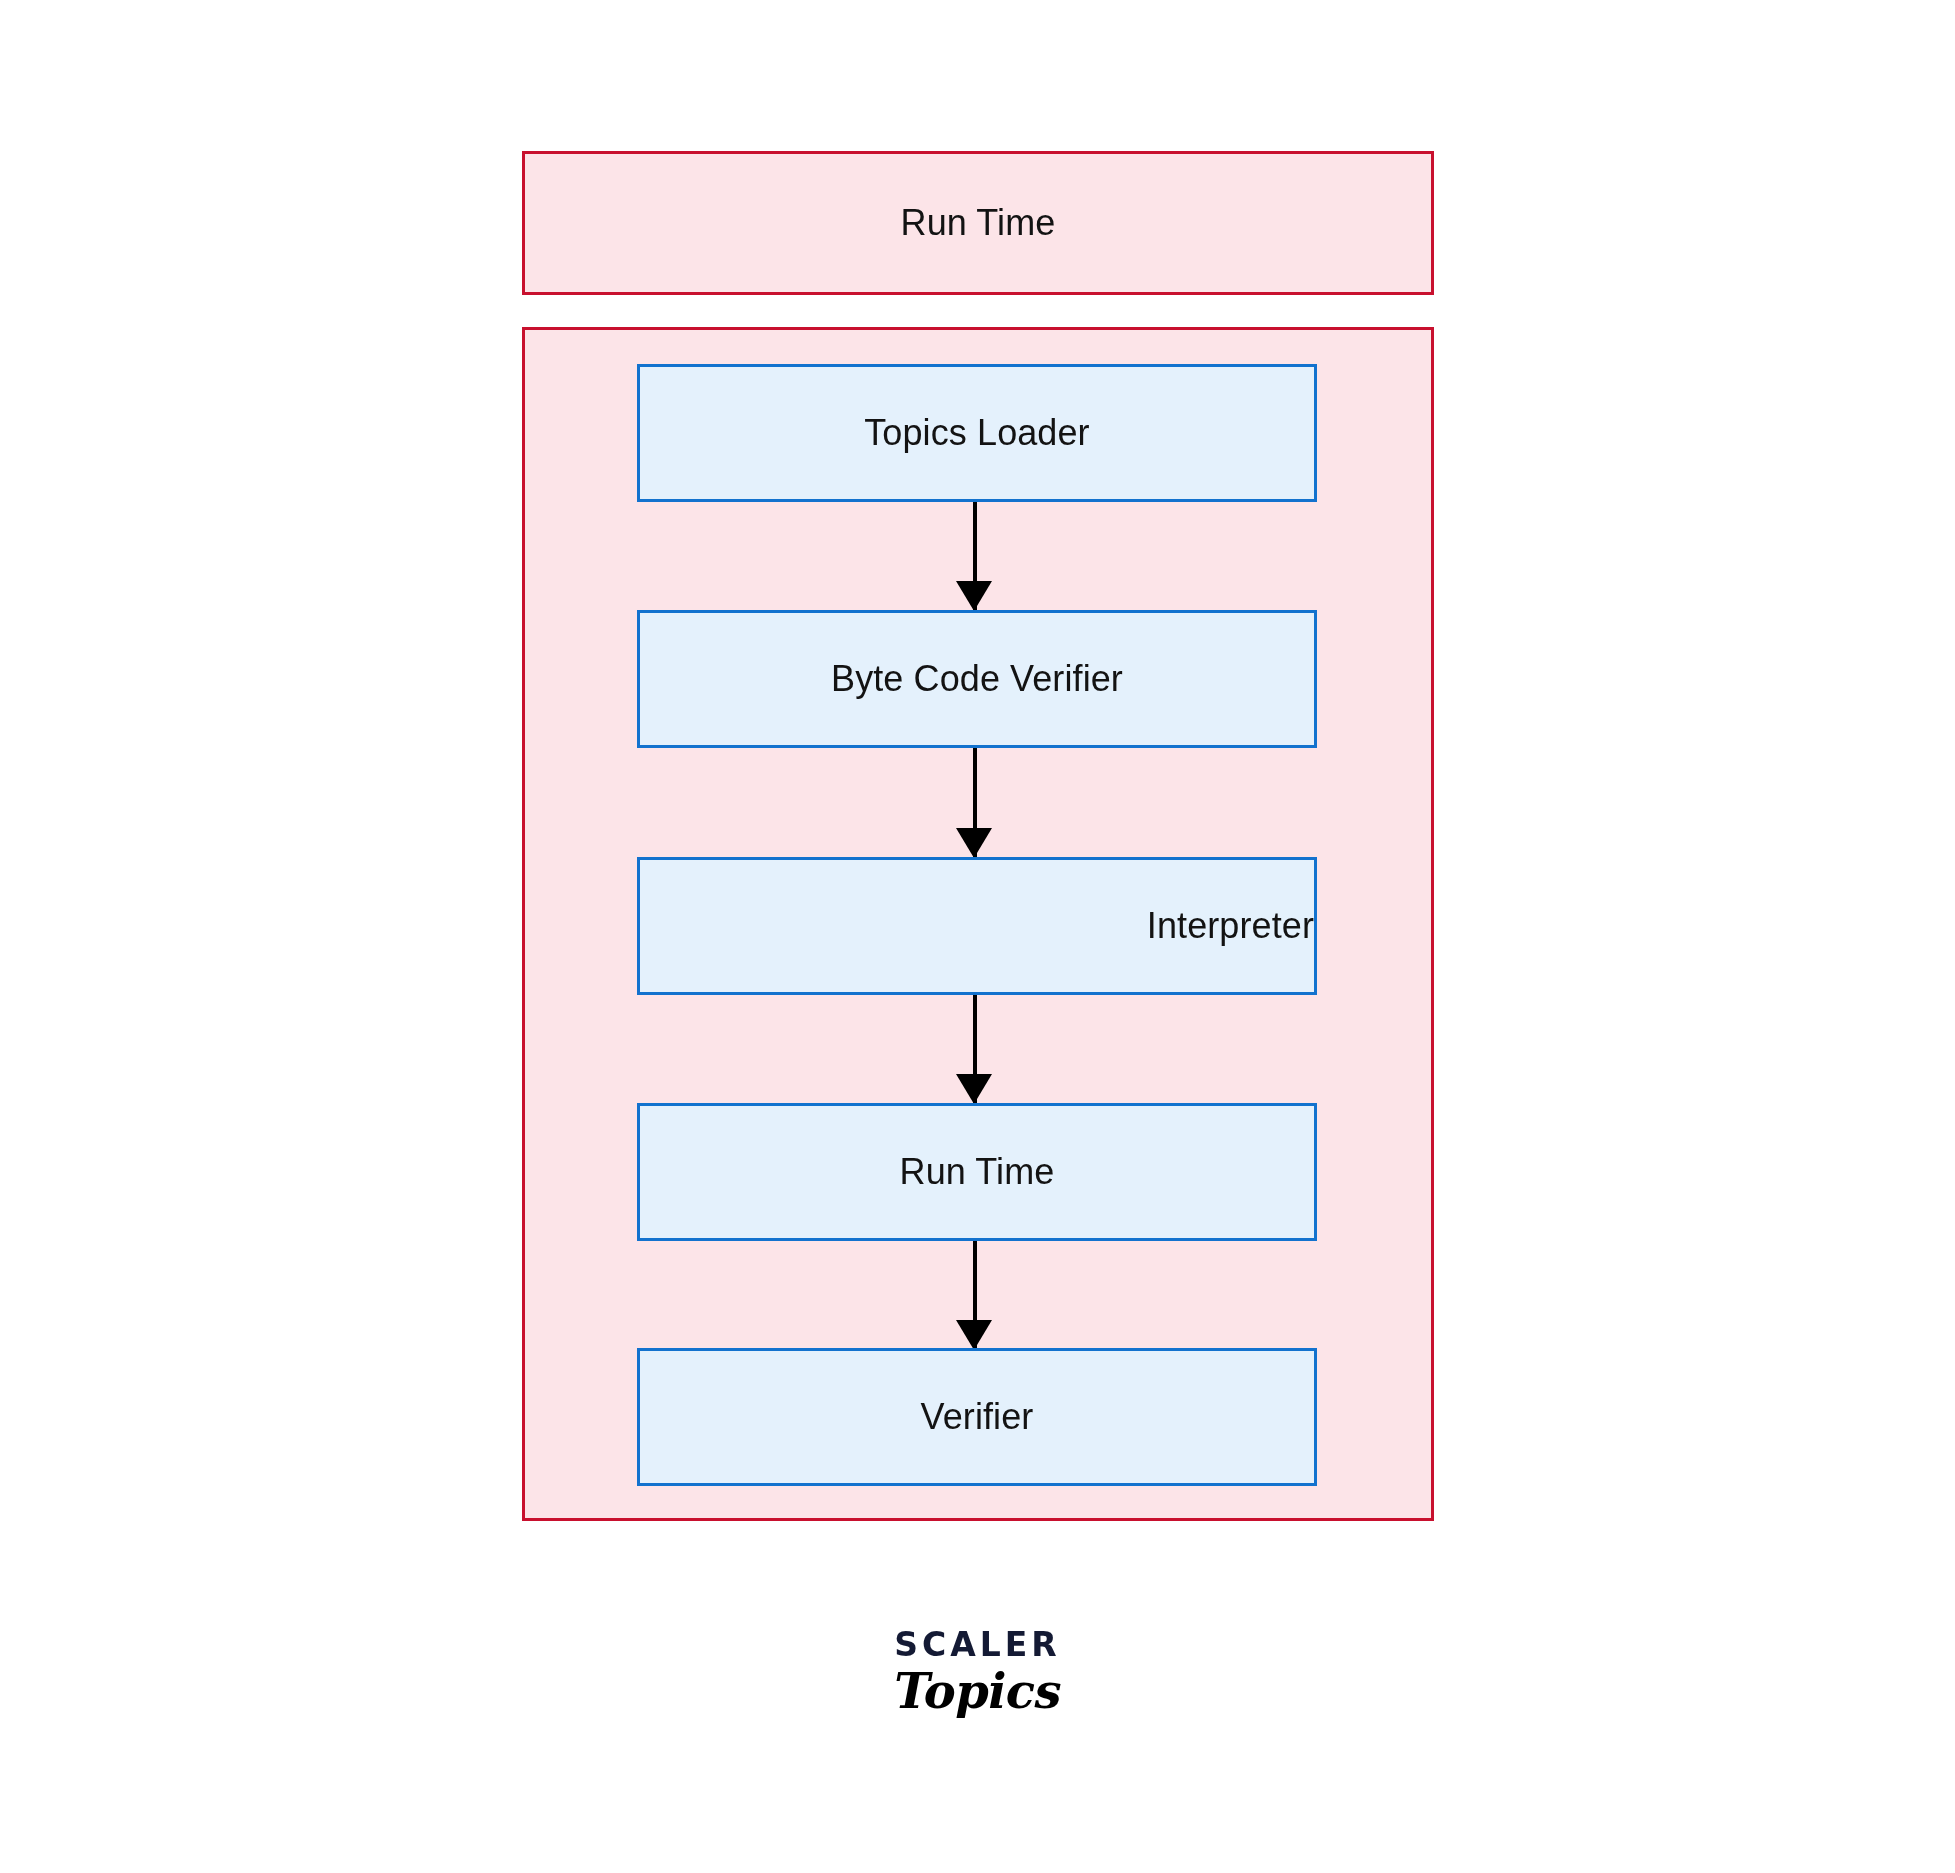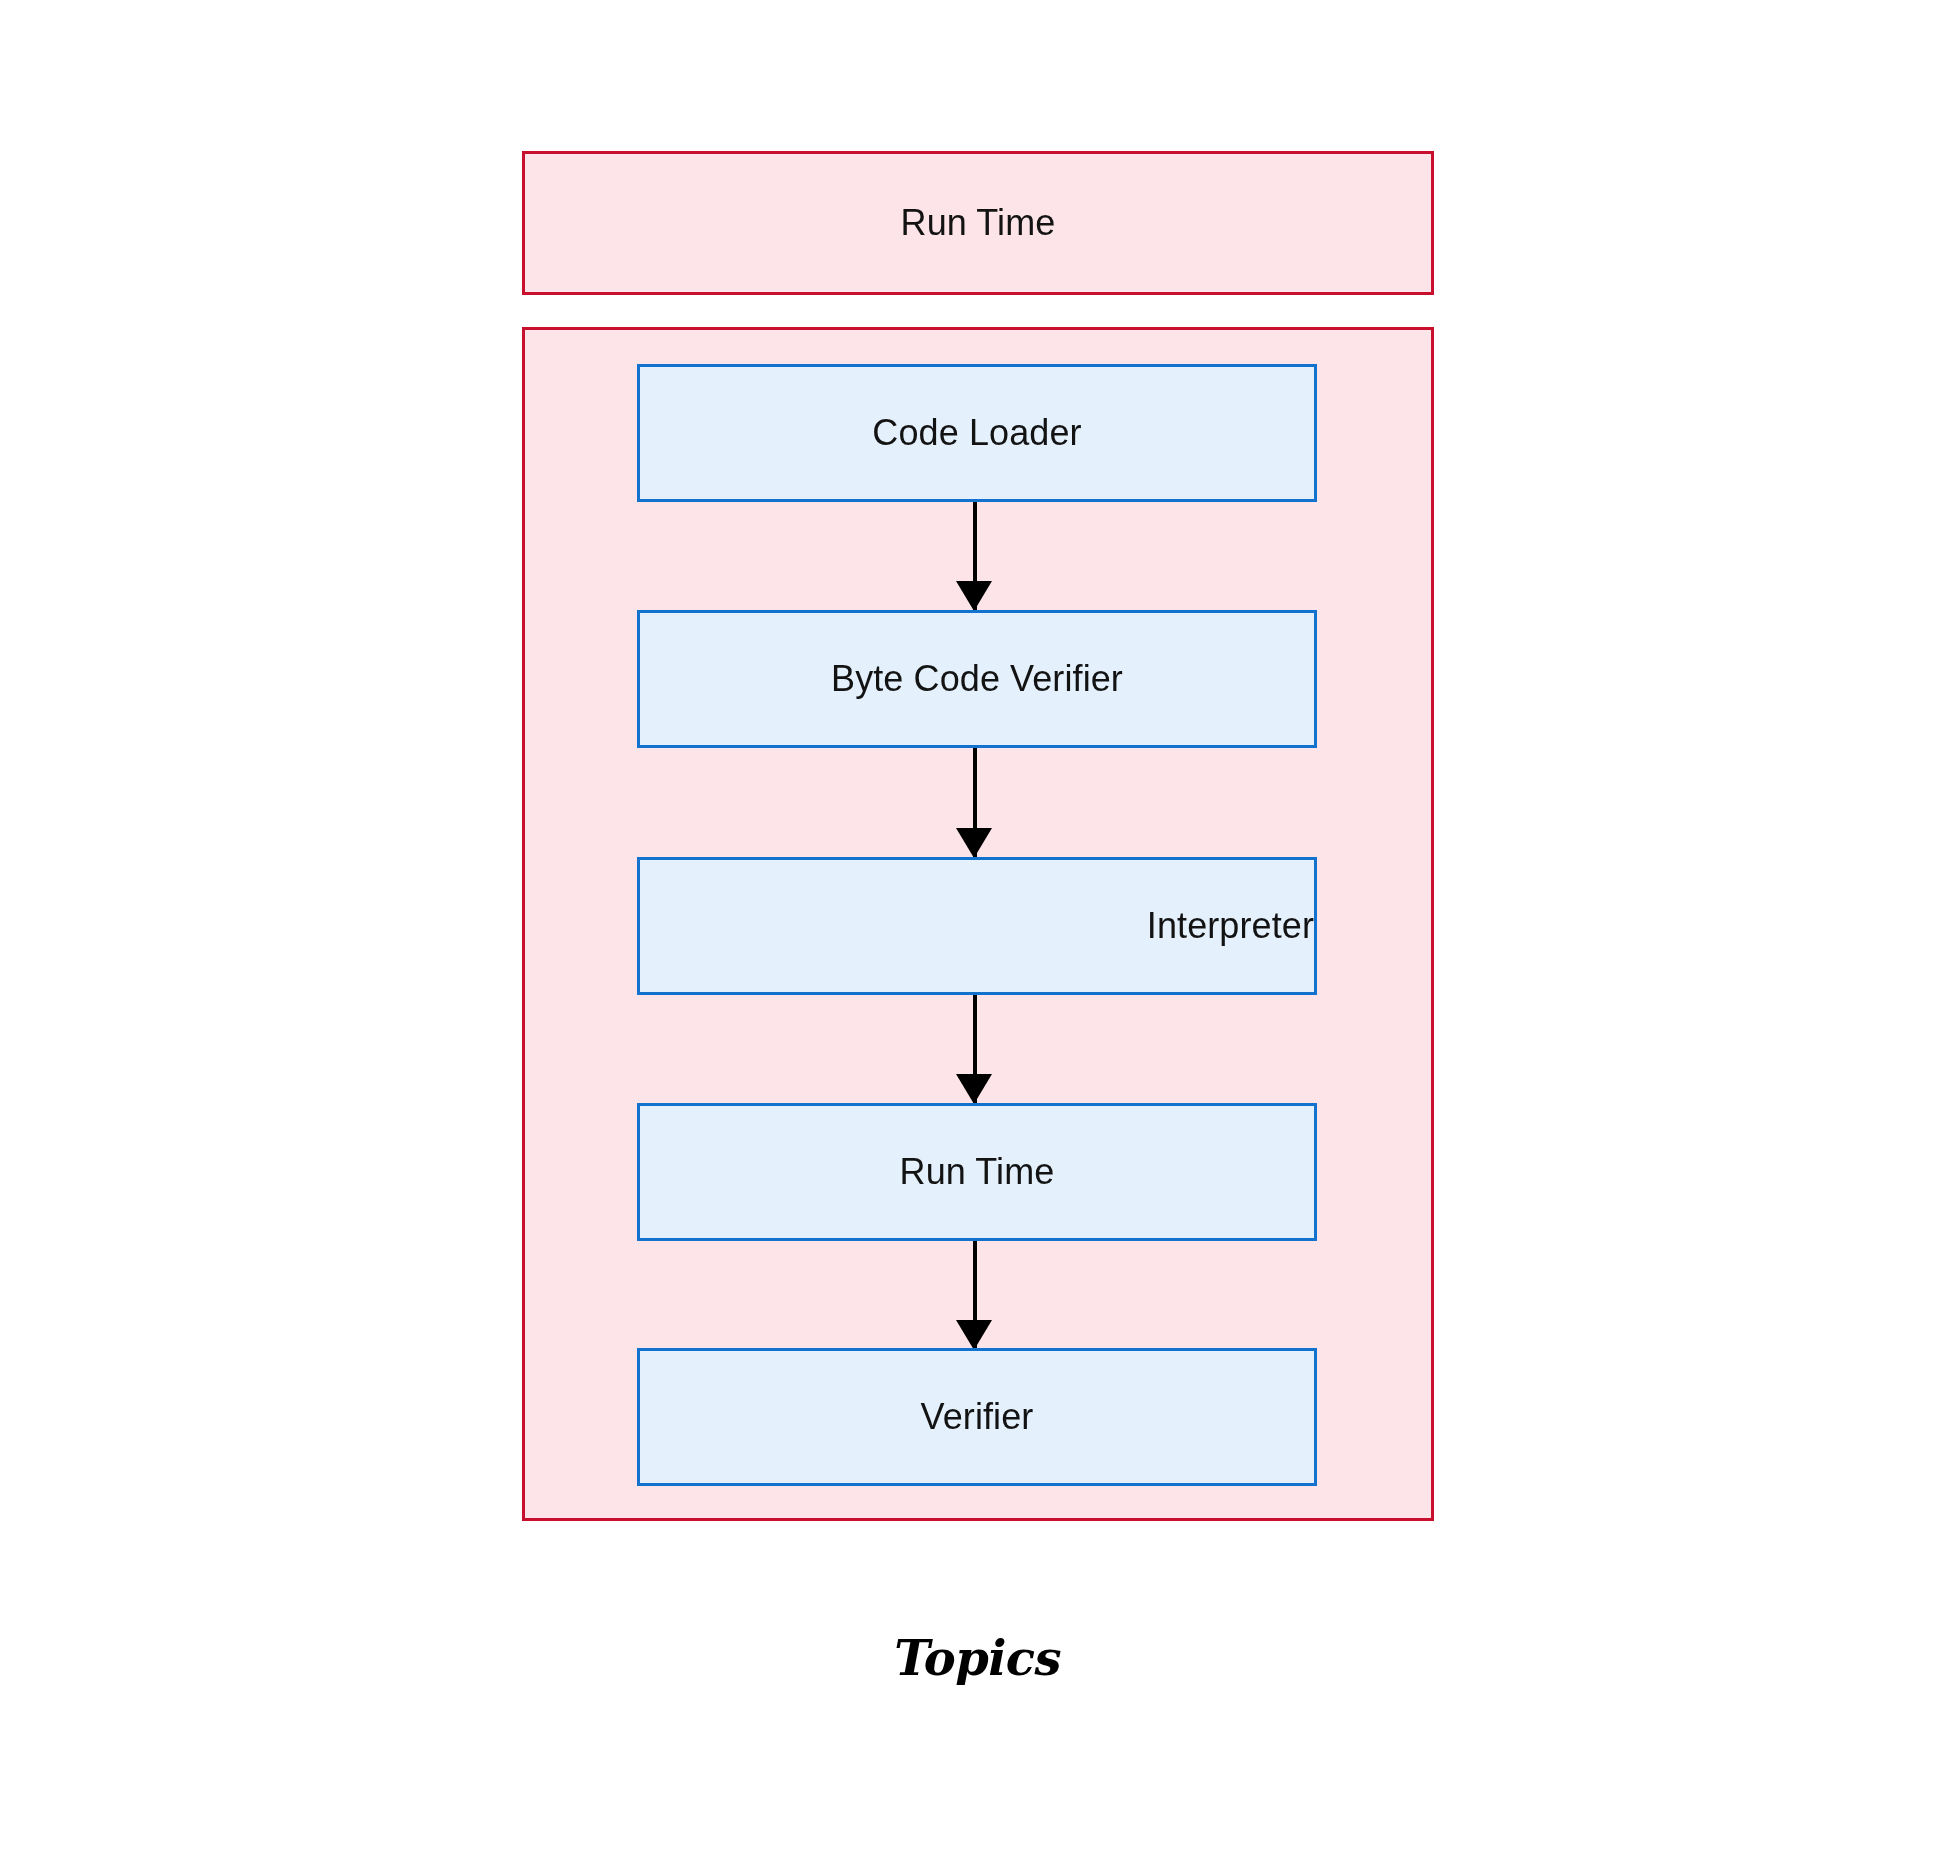--- a/index.html
+++ b/index.html
@@ -141,21 +141,21 @@
 
 <div id="stage">
 
   <div class="header-box">
     <span class="label">Run Time</span>
   </div>
 
   <div class="container-box">
 
     <div class="step-box step-0">
-      <span class="label">Code Loader</span>
+      <span class="label">Topics Loader</span>
     </div>
 
     <div class="arrow arrow-0"></div>
 
     <div class="step-box step-1">
       <span class="label">Byte Code Verifier</span>
     </div>
 
     <div class="arrow arrow-1"></div>
 
@@ -171,17 +171,18 @@
 
     <div class="arrow arrow-3"></div>
 
     <div class="step-box step-4">
       <span class="label">Verifier</span>
     </div>
 
   </div>
 
   <div class="logo">
+    <span class="logo-scaler">SCALER</span>
     <span class="logo-topics">Topics</span>
   </div>
 
 </div>
 
 
 </body></html>

